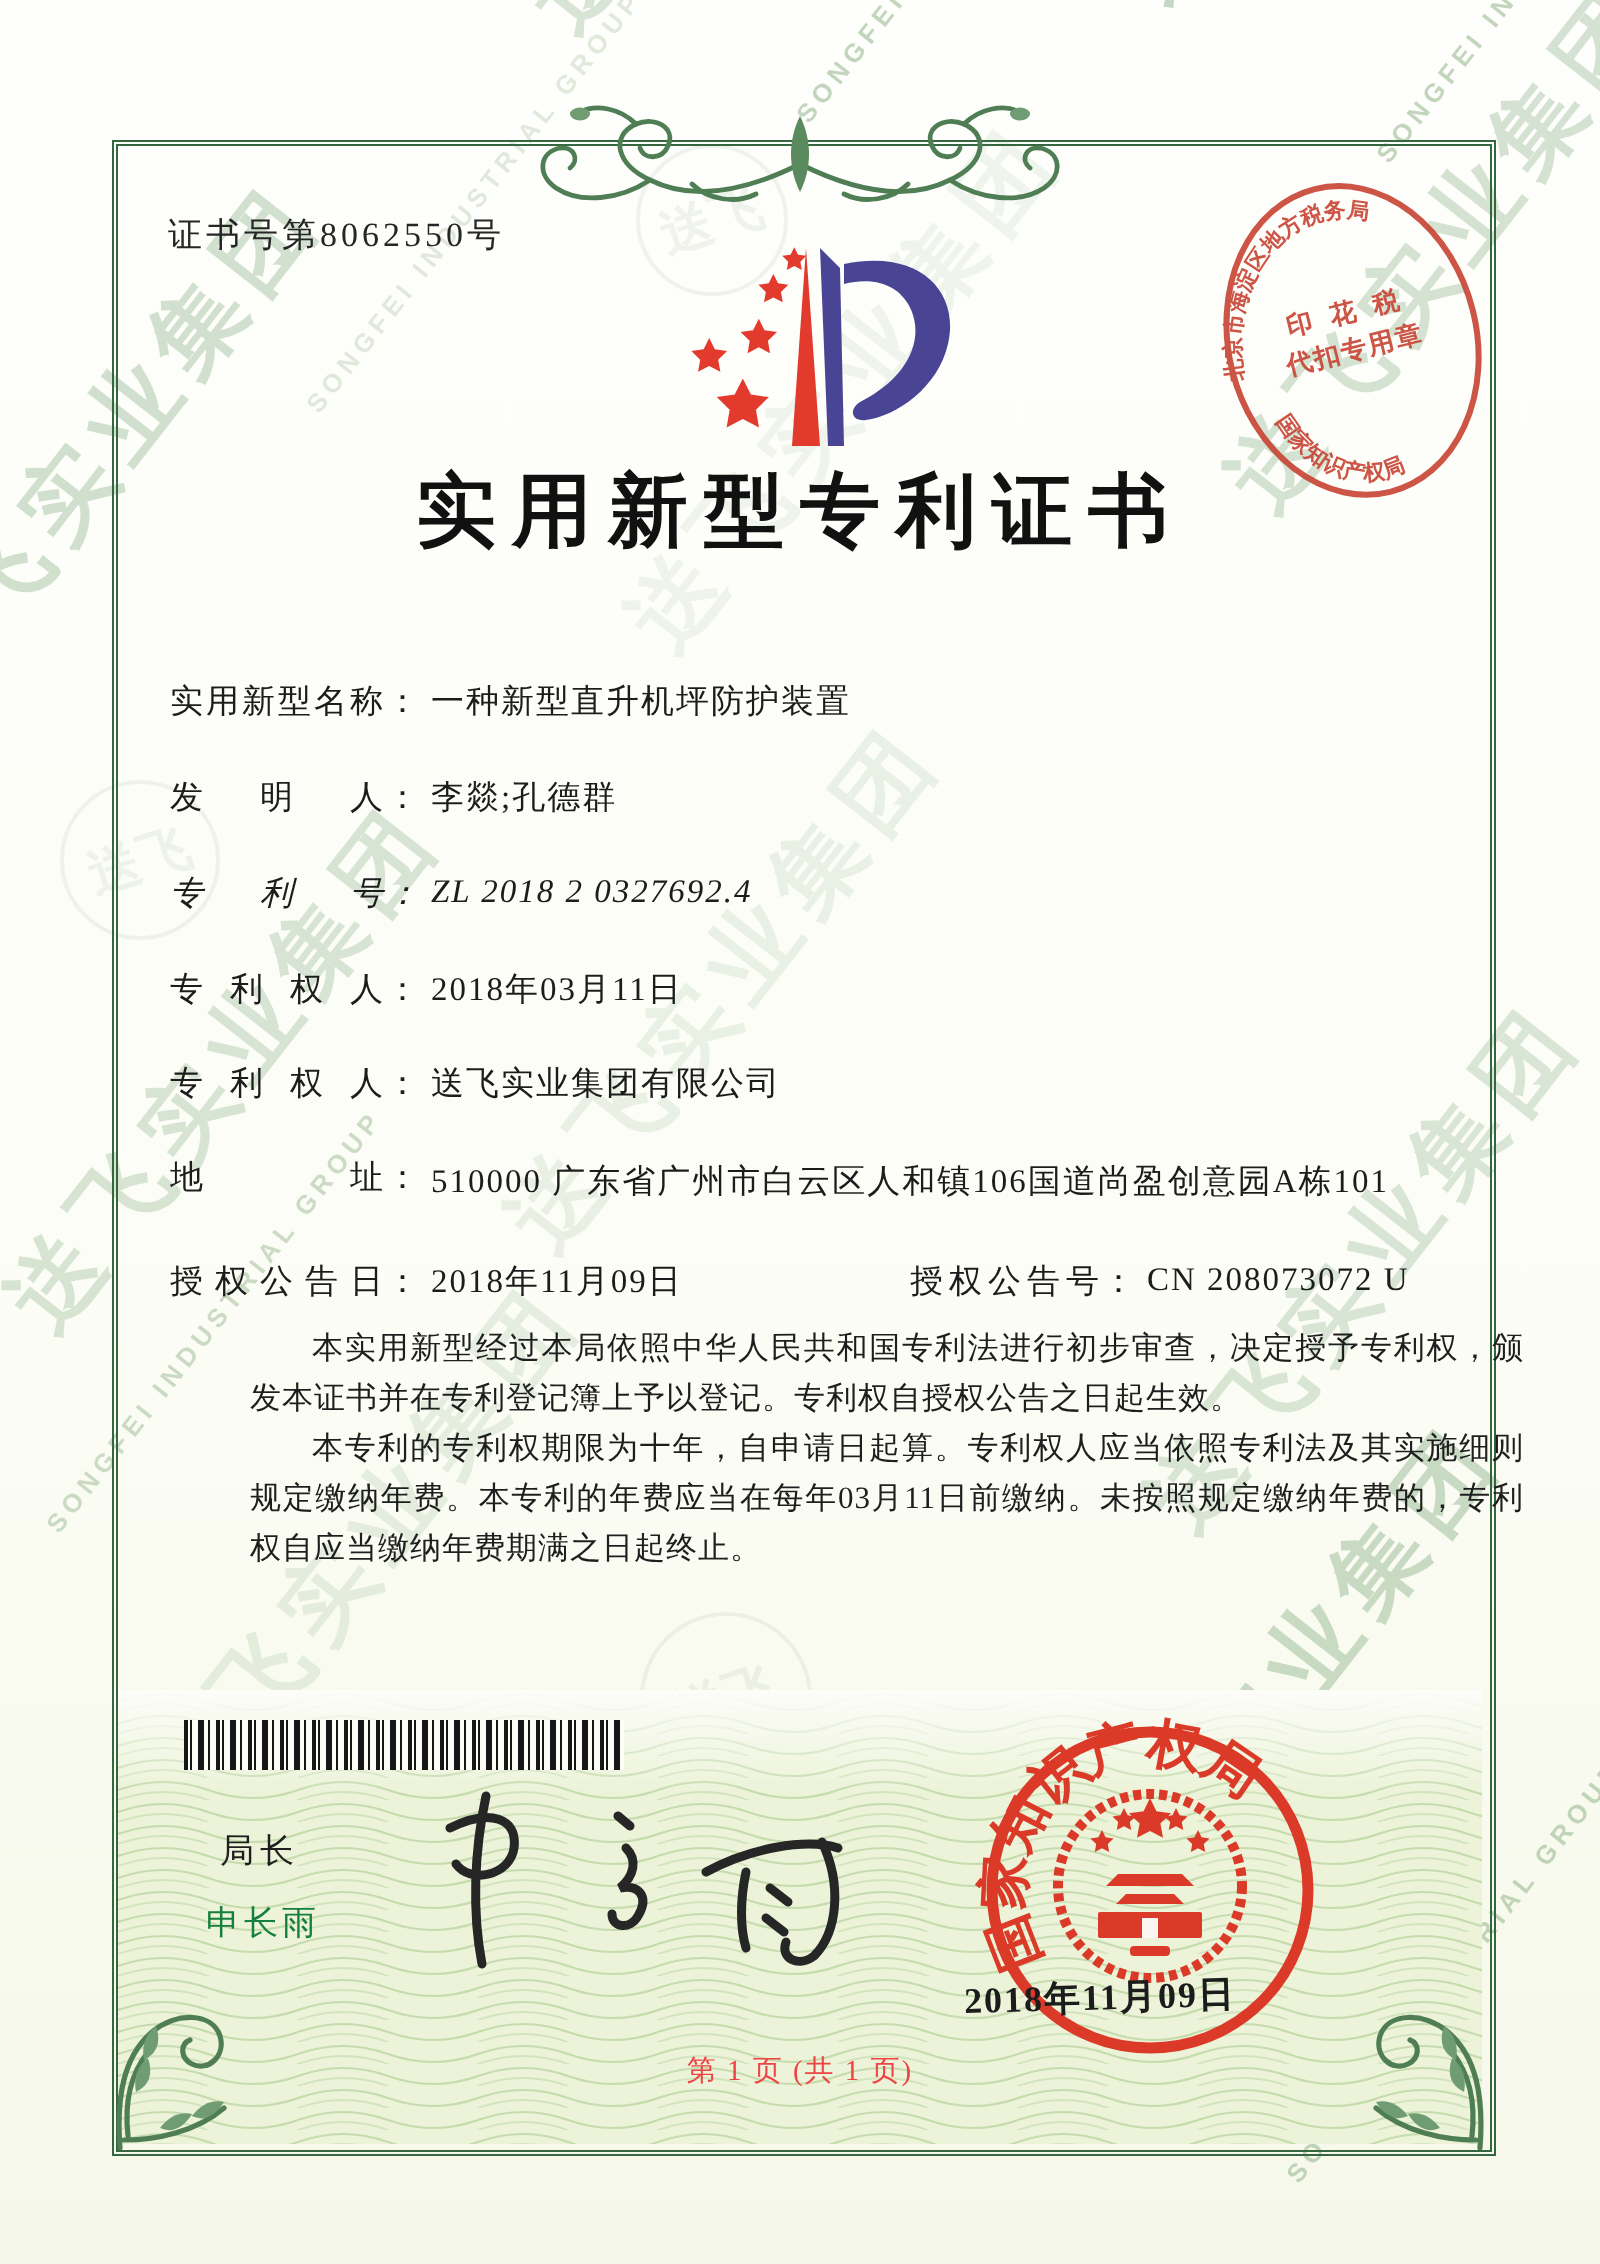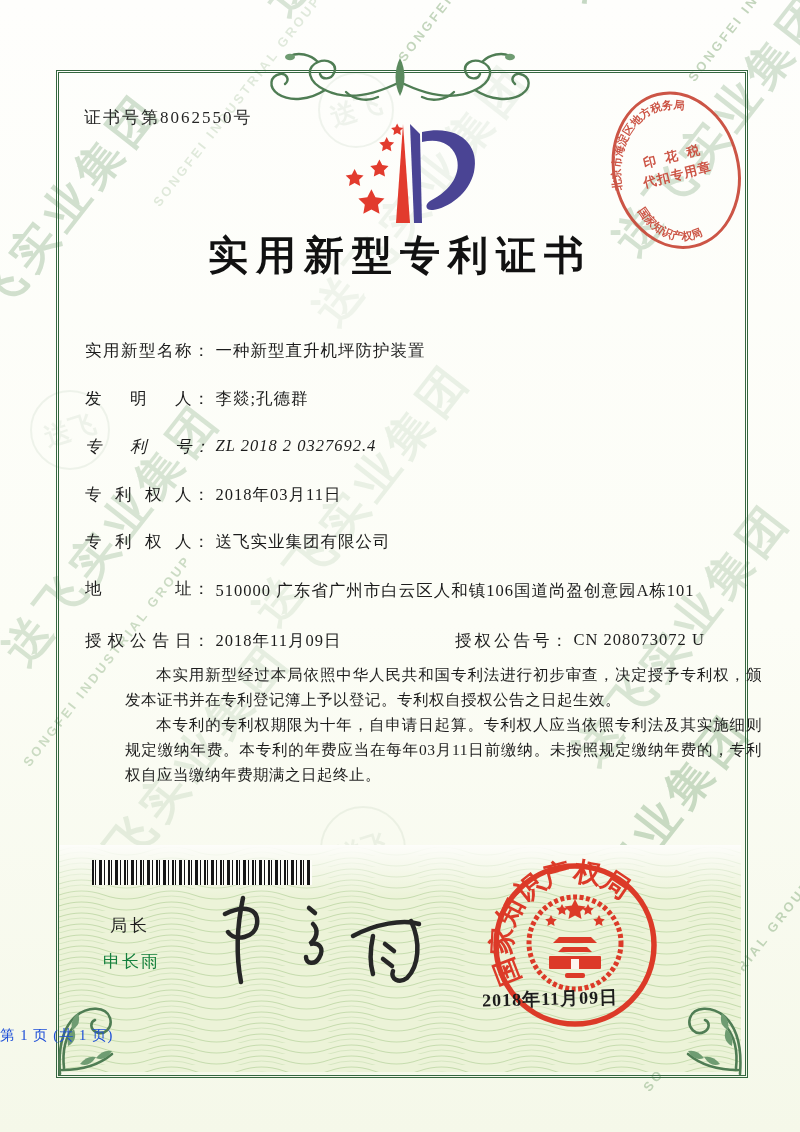--- a/index.html
+++ b/index.html
@@ -44,22 +44,22 @@
         #161616 0px,#161616 2px,#fdfdf8 2px,#fdfdf8 3px,
         #161616 3px,#161616 4px,#fdfdf8 4px,#fdfdf8 7px,
         #161616 7px,#161616 10px,#fdfdf8 10px,#fdfdf8 12px,
         #161616 12px,#161616 13px,#fdfdf8 13px,#fdfdf8 16px);}
   .sig-title{position:absolute;left:110px;top:914px;font-size:17px;letter-spacing:3px;color:#1f1f1f;}
   .sig-name{position:absolute;left:103px;top:950px;font-size:17px;letter-spacing:2px;color:#15803d;}
   .sig-hand{position:absolute;left:205px;top:884px;width:250px;height:105px;}
   .seal{position:absolute;left:485px;top:855px;width:180px;height:180px;z-index:6;}
   .seal-date{position:absolute;left:482px;top:986px;width:190px;z-index:7;
       font-size:18px;letter-spacing:1px;color:#29282            4;font-weight:600;transform:rotate(-1.5deg);}
-  .footer{position:absolute;left:0;right:0;top:1026px;
-      font-size:14.5px;letter-spacing:1px;color:#1d4ed8;z-index:5;}
+  .footer{position:absolute;left:0;right:0;top:1026px;text-align:center;
+      font-size:14.5px;letter-spacing:1px;color:#ef4444;z-index:5;}
   .taxstamp{position:absolute;left:602px;top:78px;width:150px;height:182px;
       transform:rotate(-14deg);z-index:6;opacity:0.92;}
   .ornament-top{position:absolute;left:250px;top:42px;width:300px;height:64px;z-index:3;}
   .ornament-bl{position:absolute;left:48px;top:978px;width:100px;height:100px;z-index:3;}
   .ornament-br{position:absolute;left:652px;top:978px;width:100px;height:100px;z-index:3;
       transform:scaleX(-1);}
 </style>
 </head>
 <body>
 

